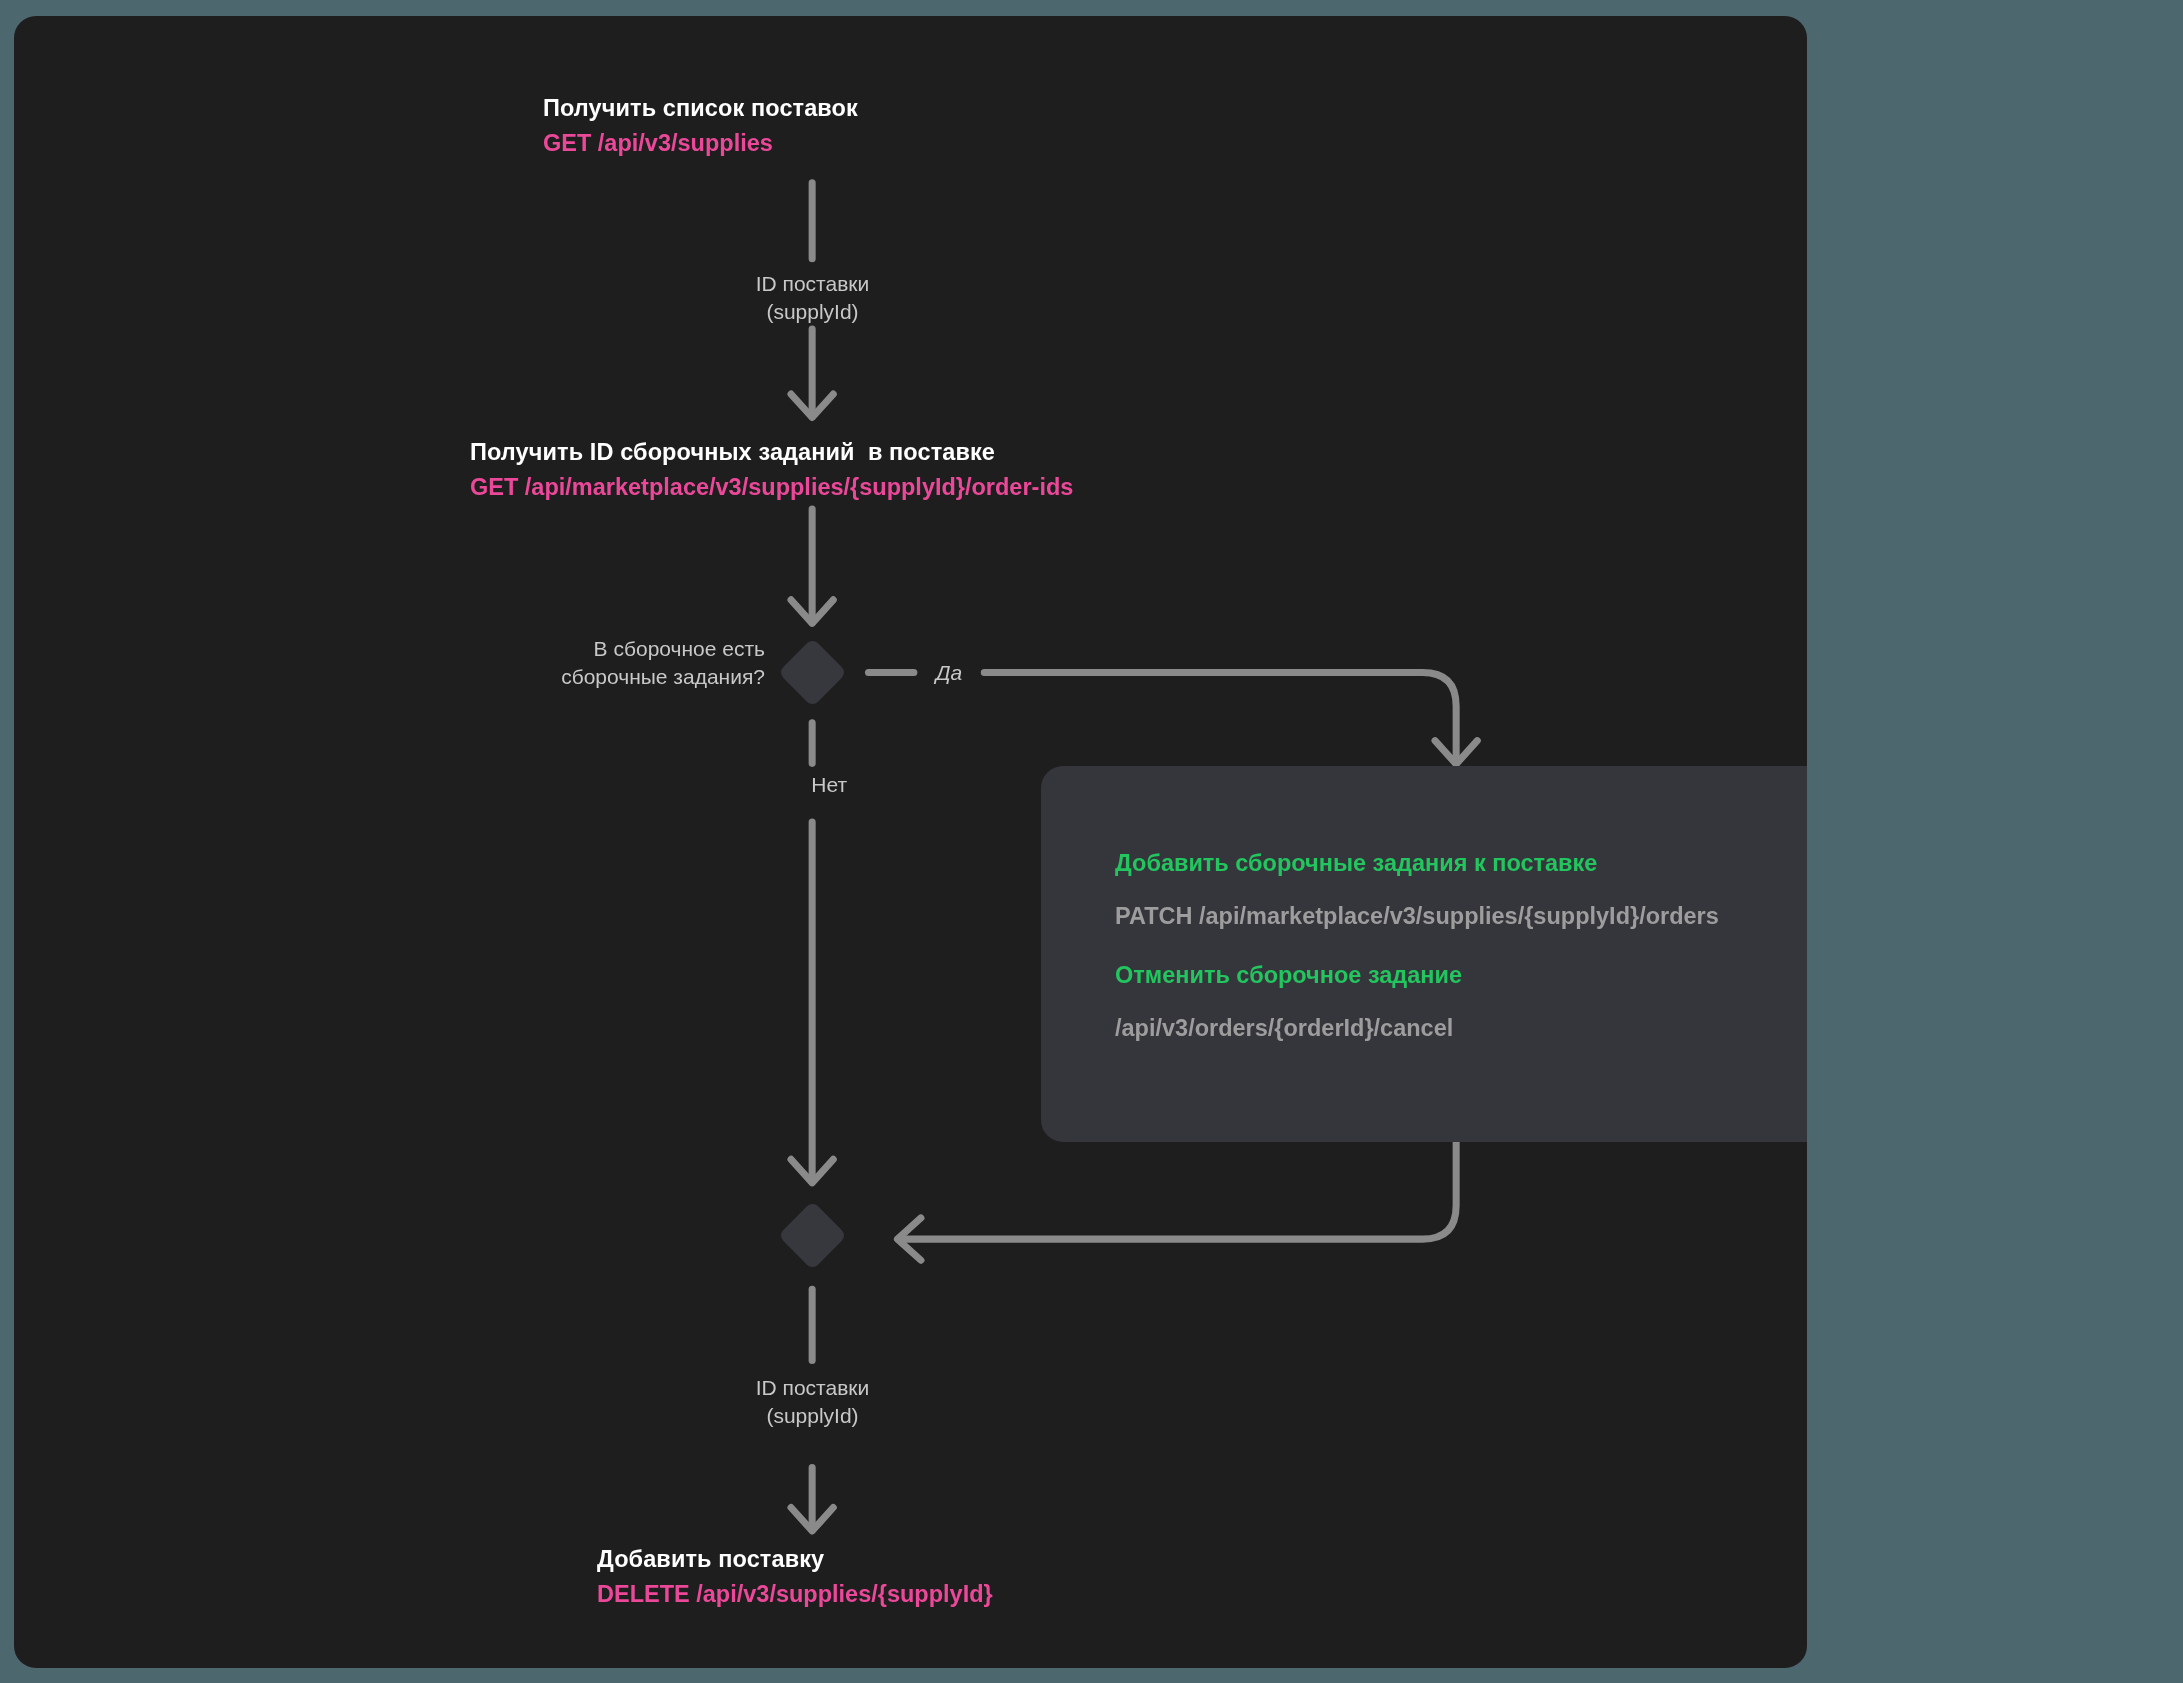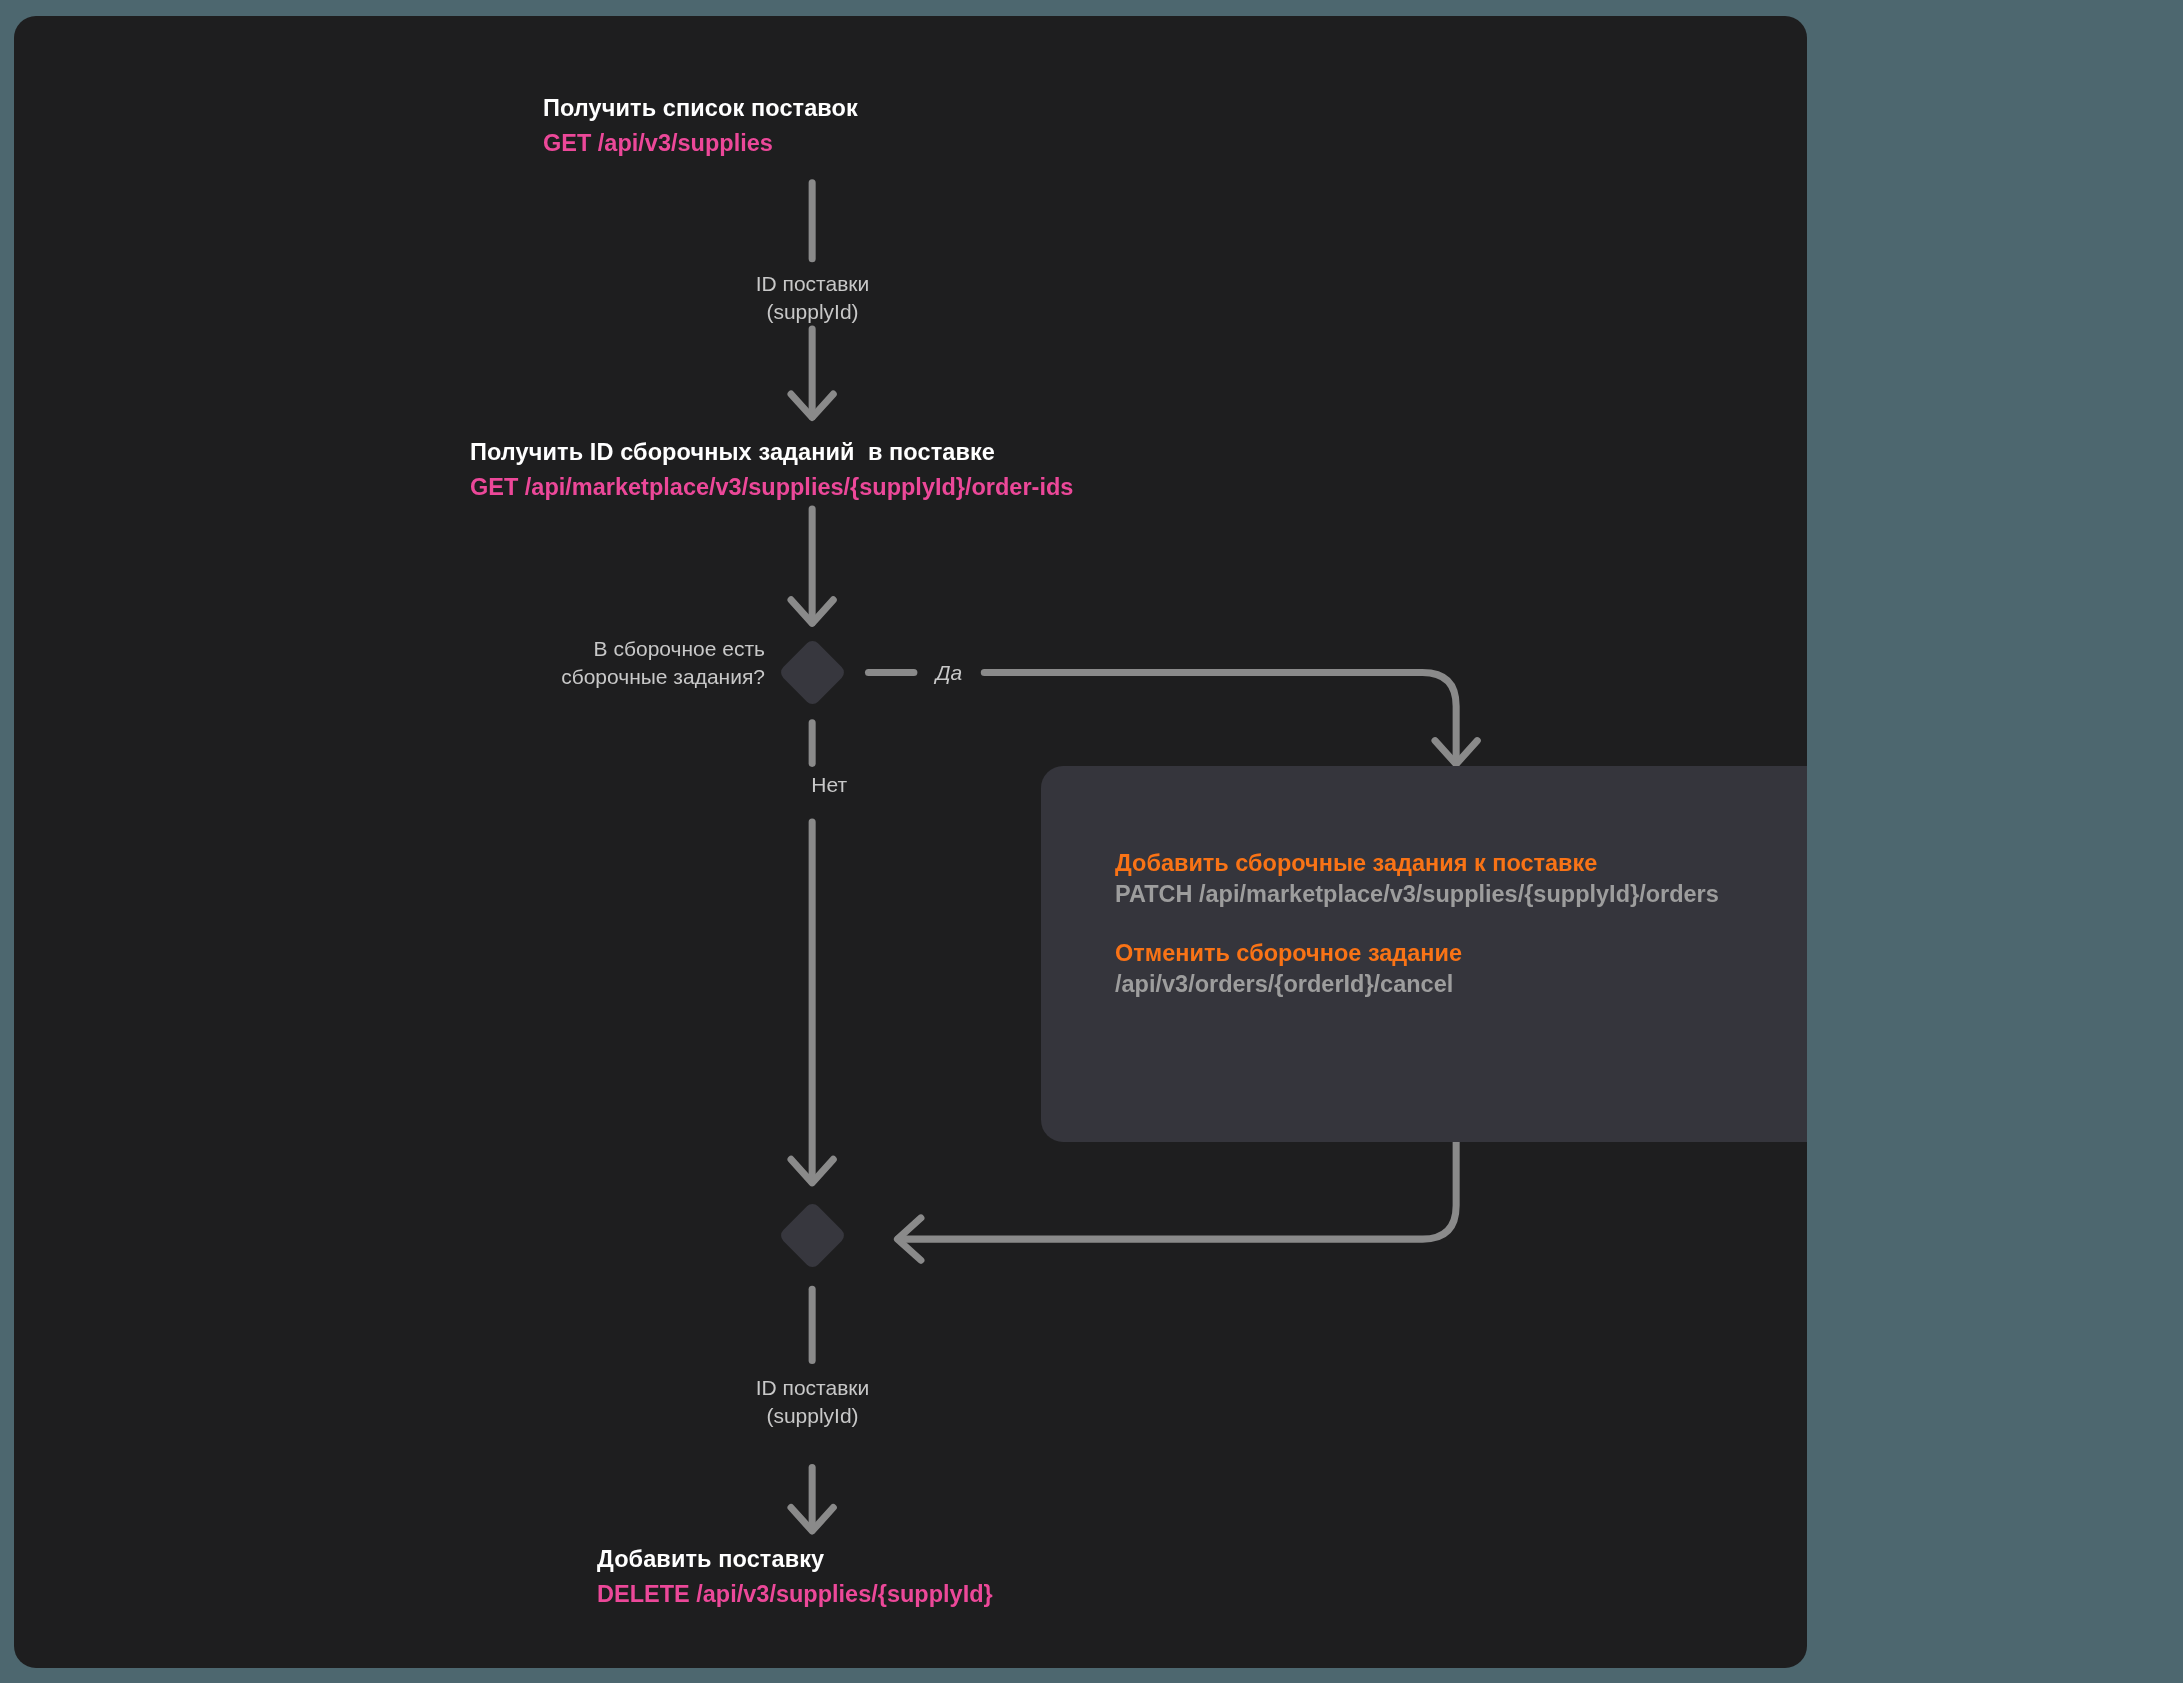--- a/index.html
+++ b/index.html
@@ -57,30 +57,30 @@
   }
   .card {
     position: absolute;
     background: #35353c;
     border-radius: 22px;
     box-sizing: border-box;
   }
   .card-block .c-title {
     font-size: 23.5px;
     font-weight: bold;
-    color: #f97316;
+    color: #22c55e;
     line-height: 1.33;
     white-space: pre-wrap;
   }
   .card-block .c-endpoint {
     font-size: 23.5px;
     font-weight: bold;
     color: #9d9d9d;
     line-height: 1.33;
-    margin-top: 0;
+    margin-top: 22px;
     white-space: pre-wrap;
   }
   .card-block + .card-block {
     margin-top: 28px;
   }
   .diamond {
     position: absolute;
     background: #37373e;
     border-radius: 7.8px;
     transform: rotate(45deg);

